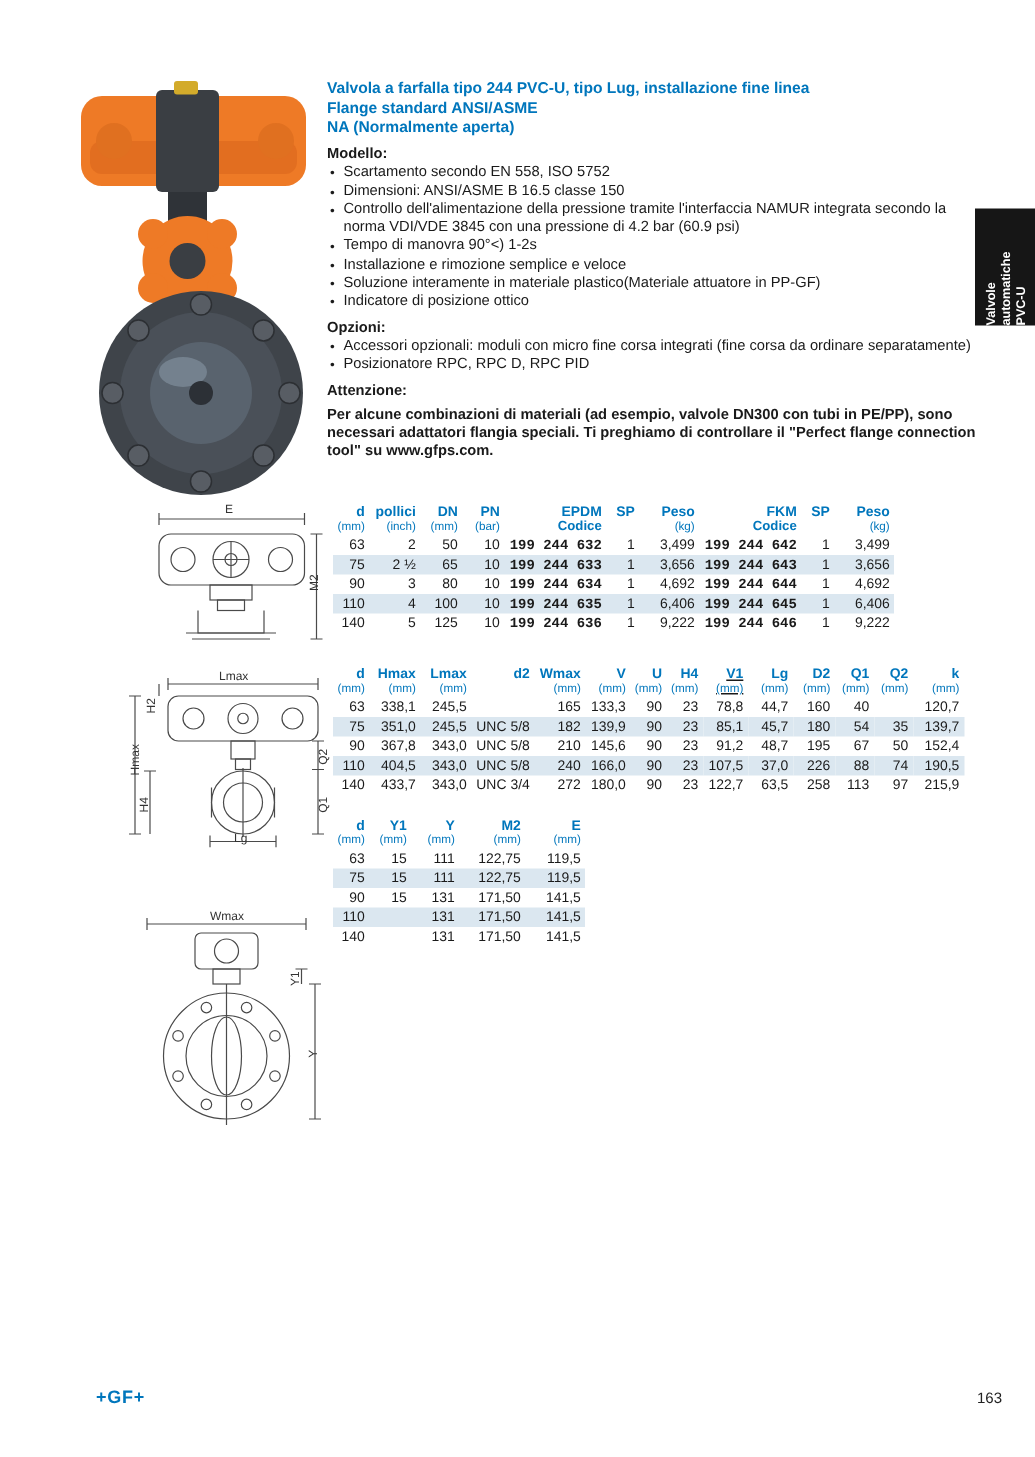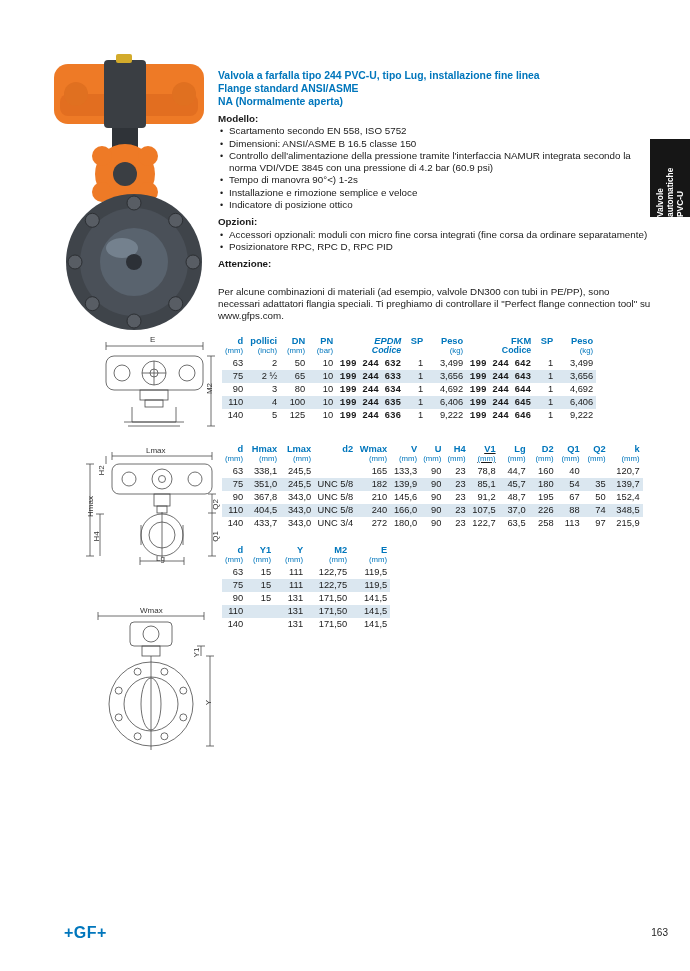--- a/index.html
+++ b/index.html
@@ -3,27 +3,27 @@
 <meta charset="utf-8">
 <style>
   * { margin:0; padding:0; box-sizing:border-box; }
   html,body { background:#ffffff; }
   .page {
     position:relative; width:690px; height:971px; background:#fff;
     font-family:"Liberation Sans", sans-serif; color:#1a1a1a; overflow:hidden;
   }
 
   
-  .text-col { position:absolute; left:218px; top:69px; width:434px; font-size:9.8px; line-height:12.3px; }
+  .text-col { position:absolute; left:218px; top:53px; width:434px; font-size:9.8px; line-height:12.3px; }
   .title { color:var(--accent-blue,#0076bc); font-weight:bold; font-size:10.4px; line-height:13px; }
   .sec-label { font-weight:bold; margin-top:5px; }
   ul.bullets { list-style:none; }
   ul.bullets li { position:relative; padding-left:11px; }
   ul.bullets li::before { content:"•"; position:absolute; left:2px; top:0; font-size:9px; }
-  .para { margin-top:15px; }
+  .para { margin-top:4px;font-weight:bold; }
 
   
   .dtable { position:absolute; border-collapse:collapse; font-size:9.3px; table-layout:fixed; }
   .dtable th { vertical-align:bottom; text-align:right; padding:0 3px 2px 3px; }
   .dtable .hl { color:var(--accent-blue,#0076bc); font-weight:bold; font-size:9.3px; line-height:10px; }
   .dtable .hu { color:var(--accent-blue,#0076bc); font-weight:normal; font-size:7.8px; line-height:9px; }
   .dtable .hu.hub { font-weight:bold; font-size:8.8px; }
   .dtable td { text-align:right; padding:1px 3px; line-height:11px; white-space:nowrap; }
   .dtable td.b { font-weight:bold;font-family:Liberation Mono, monospace; }
   .dtable tbody tr:nth-child(even) { background:var(--row-shade,#dbe7f0); }
@@ -33,21 +33,21 @@
 
   
   .side-tab { position:absolute; left:650px; top:139px; width:40px; height:78px; background:var(--tab-bg,#161616); }
   .side-tab-text {
     position:absolute; left:50%; top:50%; width:78px;
     transform:translate(-50%,-50%) rotate(-90deg);
     color:#fff; font-size:8.4px; font-weight:bold; line-height:10px; text-align:left;
   }
 
   
-  .footer-logo { position:absolute; left:64px; top:924px; color:var(--accent-blue,#0076bc); font-weight:bold; font-size:16px; letter-spacing:0.5px; }
+  .footer-logo { position:absolute; left:64px; top:924px; color:var(--accent-blue,#0076bc); font-weight:bold; font-size:12px; letter-spacing:0.5px; }
   .page-number { position:absolute; left:620px; top:927px; width:48px; text-align:right; font-size:10px; color:#222; }
 
   
   .photo { position:absolute; left:46px; top:50px; }
   .drawing { position:absolute; }
   #drawing1 { left:92px;  top:338px; }
   #drawing2 { left:84px;  top:450px; }
   #drawing3 { left:84px;  top:610px; }
   .drawing svg { display:block; }
   .dlabel { position:absolute; font-size:8px; color:#333; white-space:nowrap; }
@@ -102,20 +102,21 @@
       <div>NA (Normalmente aperta)</div>
     </div>
 
     <div class="sec-label">Modello:</div>
     <ul class="bullets">
       <li>Scartamento secondo EN 558, ISO 5752</li>
       <li>Dimensioni: ANSI/ASME B 16.5 classe 150</li>
       <li>Controllo dell'alimentazione della pressione tramite l'interfaccia NAMUR integrata secondo la norma VDI/VDE 3845 con una pressione di 4.2 bar (60.9 psi)</li>
       <li>Tempo di manovra 90°&lt;) 1-2s</li>
       <li>Installazione e rimozione semplice e veloce</li>
+      <li>Soluzione interamente in materiale plastico(Materiale attuatore in PP-GF)</li>
       <li>Indicatore di posizione ottico</li>
     </ul>
 
     <div class="sec-label">Opzioni:</div>
     <ul class="bullets">
       <li>Accessori opzionali: moduli con micro fine corsa integrati (fine corsa da ordinare separatamente)</li>
       <li>Posizionatore RPC, RPC D, RPC PID</li>
     </ul>
 
     <div class="sec-label">Attenzione:</div>
@@ -237,21 +238,21 @@
             <div class="hu">(inch)</div>
           </th>
           <th style="width: 28px;">
             <div class="hl">DN</div>
             <div class="hu">(mm)</div>
           </th>
           <th style="width: 28px;">
             <div class="hl">PN</div>
             <div class="hu">(bar)</div>
           </th>
-          <th style="width: 68px; font-style: italic;">
+          <th style="width: 68px;">
             <div class="hl">EPDM</div>
             <div class="hu hub">Codice</div>
           </th>
           <th style="width: 22px;">
             <div class="hl">SP</div>
             <div class="hu">&nbsp;</div>
           </th>
           <th style="width: 40px;">
             <div class="hl">Peso</div>
             <div class="hu">(kg)</div>
@@ -451,21 +452,21 @@
           <td>UNC 5/8</td>
           <td>240</td>
           <td>166,0</td>
           <td>90</td>
           <td>23</td>
           <td>107,5</td>
           <td>37,0</td>
           <td>226</td>
           <td>88</td>
           <td>74</td>
-          <td>348,5</td>
+          <td>190,5</td>
         </tr>
         <tr>
           <td>140</td>
           <td>433,7</td>
           <td>343,0</td>
           <td>UNC 3/4</td>
           <td>272</td>
           <td>180,0</td>
           <td>90</td>
           <td>23</td>

